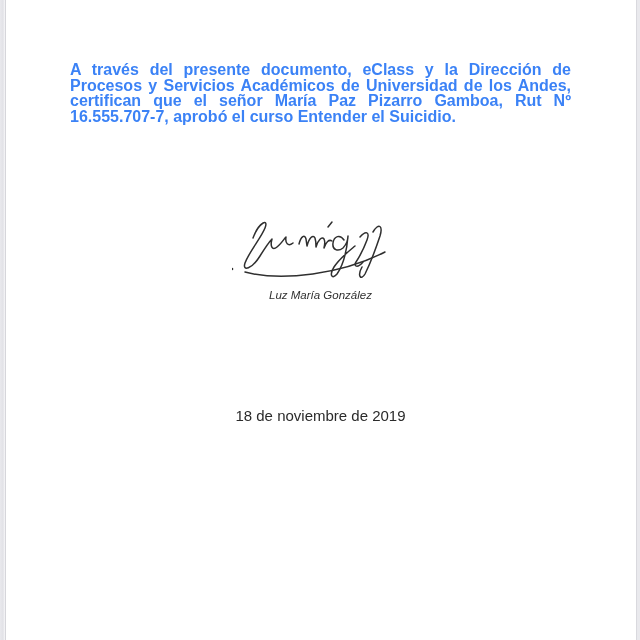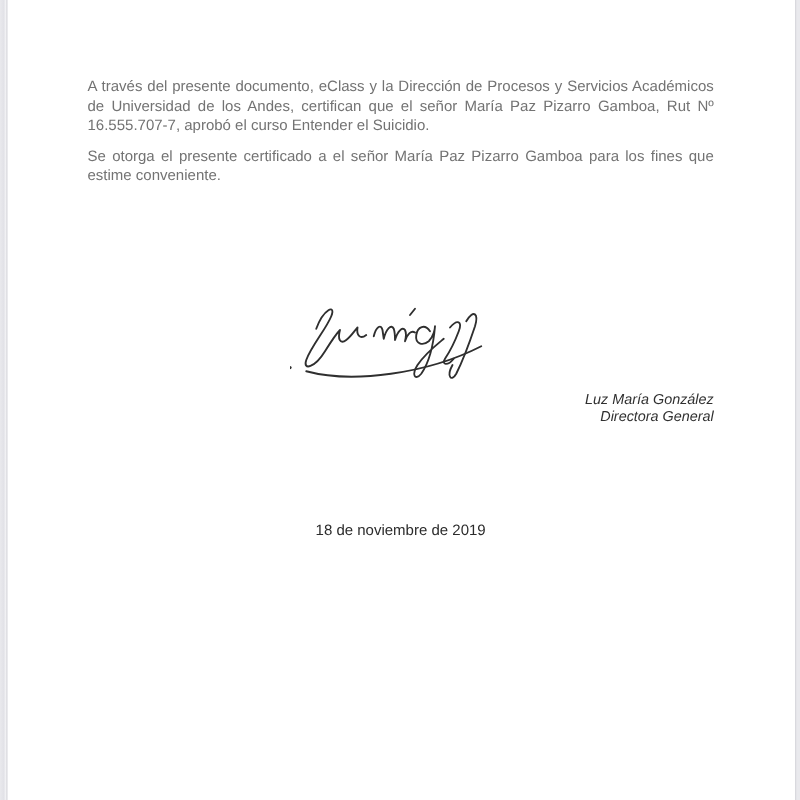--- a/index.html
+++ b/index.html
@@ -30,77 +30,76 @@
     border-left: 1px solid #d9d9de;
   }
   .content {
     position: absolute;
     left: 70px;
     top: 62px;
     width: 501px;
   }
   .para {
     margin: 0 0 9px 0;
-    font-size: 12px;
+    font-size: 16px;
     line-height: 15.5px;
     text-align: justify;
-    color: #737373;
+    color: #3b82f6;
+    font-weight: bold;
   }
   .para:last-of-type { margin-bottom: 0; }
   .signature-block {
     margin-top: 89px;
-    text-align: right;
+    text-align: center;
   }
   .signature-svg {
     display: block;
     margin: 0 auto 3px auto;
     width: 178px;
     height: 72px;
   }
   .sig-line {
     font-size: 11.5px;
     line-height: 14px;
     font-style: italic;
     color: #303030;
   }
   .doc-date {
-    margin-top: 76px;
+    margin-top: 105px;
     text-align: center;
-    font-size: 12px;
+    font-size: 15px;
     color: #2b2b2b;
   }
 </style>
 </head>
 <body>
 
 <div class="page">
   <div class="edge-left"></div>
   <div class="edge-right"></div>
 
   <div class="content">
     <p class="para">A través del presente documento, eClass y la Dirección de Procesos y Servicios Académicos de Universidad de los Andes, certifican que el señor María Paz Pizarro Gamboa, Rut Nº 16.555.707-7, aprobó el curso Entender el Suicidio.</p>
-    <p class="para">Se otorga el presente certificado a el señor María Paz Pizarro Gamboa para los fines que estime conveniente.</p>
 
     <div class="signature-block">
       <svg class="signature-svg" viewBox="0 0 178 72" fill="none" xmlns="http://www.w3.org/2000/svg">
         <g stroke="#2f2f2f" stroke-width="1.5" stroke-linecap="round" stroke-linejoin="round" fill="none">
 
           <path d="M21,25 C27,9 37,5 33,15 C29,25 17,39 13,50 C10,59 20,56 28,43 C33,35 37,29 40,26 C38,33 40,38 45,34 C49,31 52,26 54,24 C53,30 56,34 61,30"></path>
 
           <path d="M67,31 C69,23 73,21 74,26 L75,33 C77,25 81,21 83,25 C84,28 84,31 84,34 C86,27 90,23 92,26 C93,28 93,31 92,35 C94,29 97,26 100,28"></path>
           <path d="M96,14 L100,9"></path>
 
           <path d="M112,27 C108,21 102,23 101,30 C100,37 106,39 111,35 C115,31 116,25 116,23 C115,35 112,51 105,61 C100,67 97,62 102,54 C108,45 117,38 123,33"></path>
           <path d="M128,24 C134,17 138,19 135,27 C132,35 128,43 124,49 C121,54 126,55 131,49"></path>
           <path d="M141,19 C147,9 151,13 148,23 C144,35 138,51 133,61 C129,68 125,63 130,54"></path>
 
           <path d="M13,59 C50,69 110,61 153,39"></path>
 
           <circle cx="163,56" cy="56" r="1.3" fill="#2f2f2f" stroke="none"></circle>
         </g>
       </svg>
       <div class="sig-line">Luz María González</div>
-      <div class="sig-line">Directora General</div>
     </div>
 
     <div class="doc-date">18 de noviembre de 2019</div>
   </div>
 </div>
 
 </body></html>

